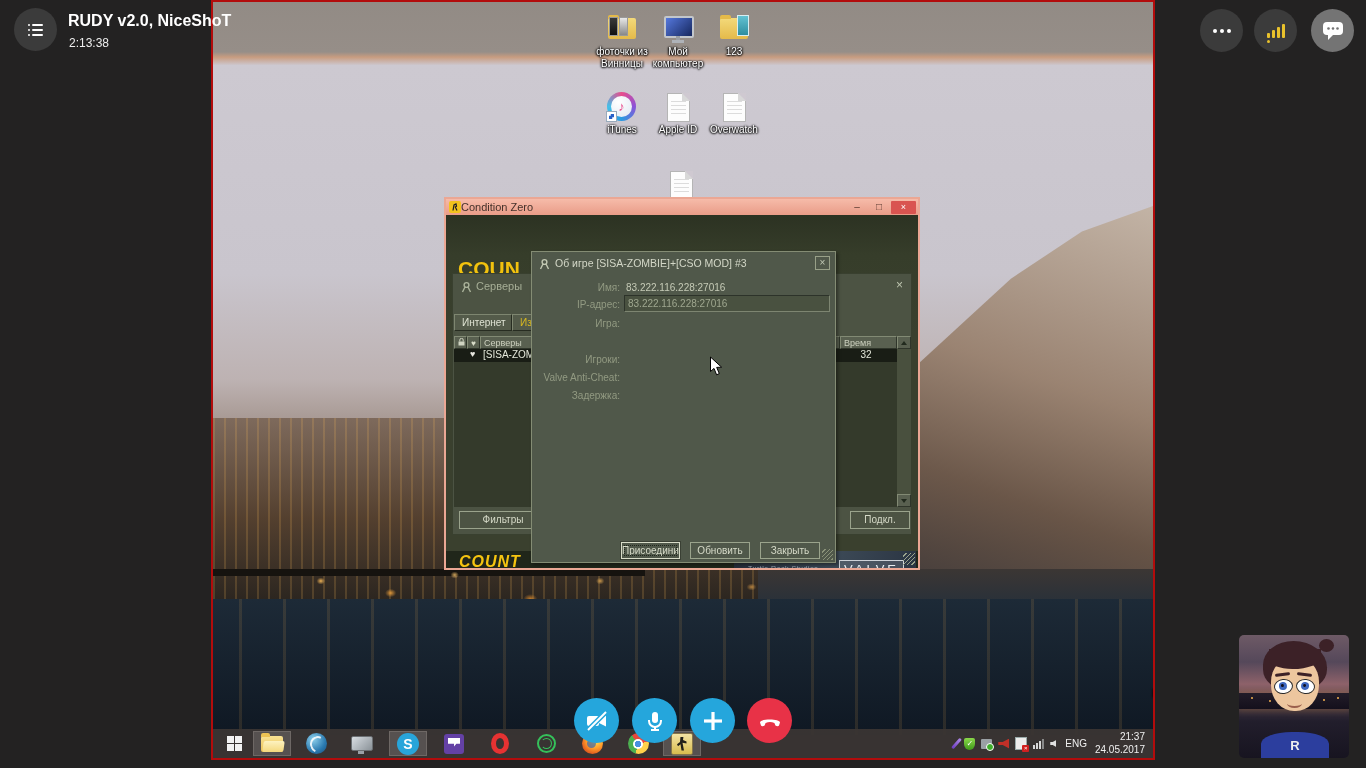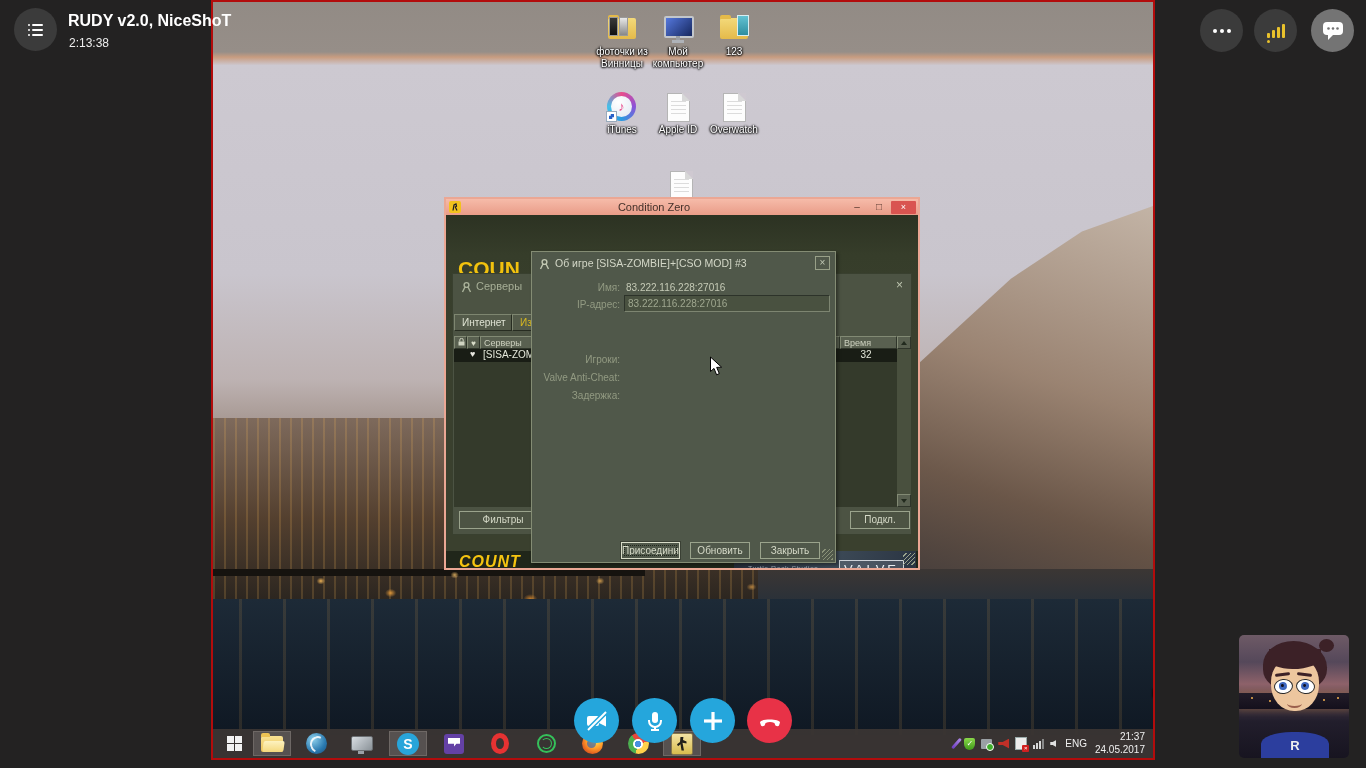--- a/index.html
+++ b/index.html
@@ -108,21 +108,21 @@
   .bin-body::before{content:'';position:absolute;top:-2px;left:-2px;right:-2px;height:5px;border-radius:50%;
             background:linear-gradient(90deg,#b8c0c8,#f0f4f8 40%,#a8b0b8)}
   .bin-body::after{content:'♻';color:#2a6ad0;font-size:12px;position:relative;top:1px}
 
   
   .game-window{position:absolute;left:231px;top:195px;width:476px;height:373px;z-index:2;
      border:2px solid #eba烈}
   .game-window{border:2px solid #eba794;box-sizing:border-box;background:#3a402e}
   .titlebar{position:absolute;left:0;top:0;right:0;height:16px;display:flex;align-items:center;
      background:linear-gradient(#f6bba9,#e99c88);font-size:11px;color:#44312a}
-  .tb-title{flex:1;text-align:center}
+  .tb-title{flex:1;text-align:left}
   .tb-ic{width:12px;height:12px;margin-left:3px}
   .tb-btn{width:20px;height:12px;margin-right:2px;text-align:center;line-height:11px;font-size:10px;color:#5c3c32}
   .tb-close{width:25px;height:13px;background:#d95450;border-radius:1px;color:#fff;line-height:13px;font-size:9px}
   .game-area{position:absolute;left:0;top:16px;right:0;bottom:0;overflow:hidden;
      background:linear-gradient(180deg,#2c3222 0,#363d2a 40px,#3a402e 120px,#3a402e)}
   .menu-logo{position:absolute;left:12px;top:42px;z-index:1;font-size:21px;font-weight:bold;color:#f2c20e;letter-spacing:0}
 
   .branding{position:absolute;left:0;right:0;top:336px;height:33px;background:#20261a;z-index:1}
   .cz-big{position:absolute;left:13px;top:2px}
   .cz-line1{font-size:16px;font-weight:bold;font-style:italic;color:#f5c410;letter-spacing:1px}
@@ -432,20 +432,24 @@
         <div class="dlg-close">×</div>
 
         <div class="frow" style="top:30px">
           <span class="flabel">Имя:</span>
           <span class="fvalue">83.222.116.228:27016</span>
         </div>
         <div class="frow" style="top:47px">
           <span class="flabel">IP-адрес:</span>
         </div>
         <input class="fip" value="83.222.116.228:27016" style="">
+        <div class="frow" style="top:66px">
+          <span class="flabel">Игра:</span>
+          <span class="fvalue"></span>
+        </div>
         <div class="frow" style="top:102px">
           <span class="flabel">Игроки:</span>
           <span class="fvalue"></span>
         </div>
         <div class="frow" style="top:120px">
           <span class="flabel">Valve Anti-Cheat:</span>
           <span class="fvalue"></span>
         </div>
         <div class="frow" style="top:138px">
           <span class="flabel">Задержка:</span>

